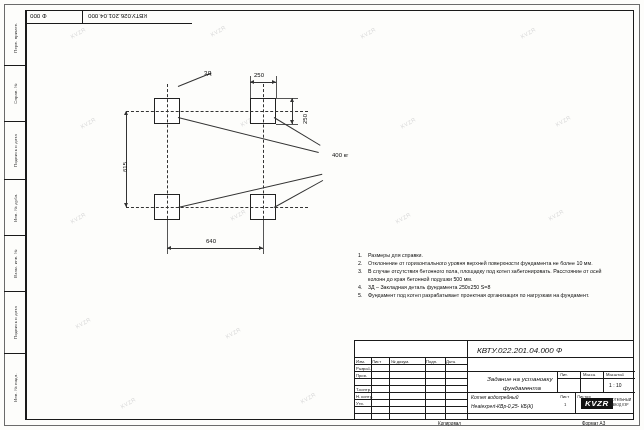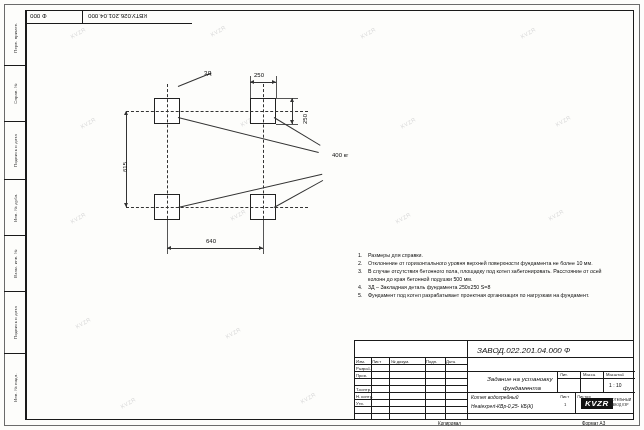--- a/index.html
+++ b/index.html
@@ -304,21 +304,21 @@
     <div class="tb-v" style="left:16px;top:16px;"></div>
     <div class="tb-v" style="left:34px;top:16px;"></div>
     <div class="tb-v" style="left:70px;top:16px;"></div>
     <div class="tb-v" style="left:90px;top:16px;"></div>
     <div class="tb-v" style="left:112px;top:0px;"></div>
     <div class="tb-v" style="left:202px;top:30px;height:21px;"></div>
     <div class="tb-v" style="left:225px;top:30px;height:21px;"></div>
     <div class="tb-v" style="left:248px;top:30px;height:21px;"></div>
     <div class="tb-v" style="left:220px;top:51px;height:21px;"></div>
 
-    <div class="tb-big" style="left:122px;top:5px;">ЗАВОД.022.201.04.000 Ф</div>
+    <div class="tb-big" style="left:122px;top:5px;">КВТУ.022.201.04.000 Ф</div>
 
     <div class="tb-label" style="left:1px;top:18px;">Изм.</div>
     <div class="tb-label" style="left:17px;top:18px;">Лист</div>
     <div class="tb-label" style="left:36px;top:18px;">№ докум.</div>
     <div class="tb-label" style="left:71px;top:18px;">Подп.</div>
     <div class="tb-label" style="left:91px;top:18px;">Дата</div>
 
     <div class="tb-label" style="left:1px;top:25px;">Разраб.</div>
     <div class="tb-label" style="left:1px;top:32px;">Пров.</div>
     <div class="tb-label" style="left:1px;top:46px;">Т.контр.</div>

